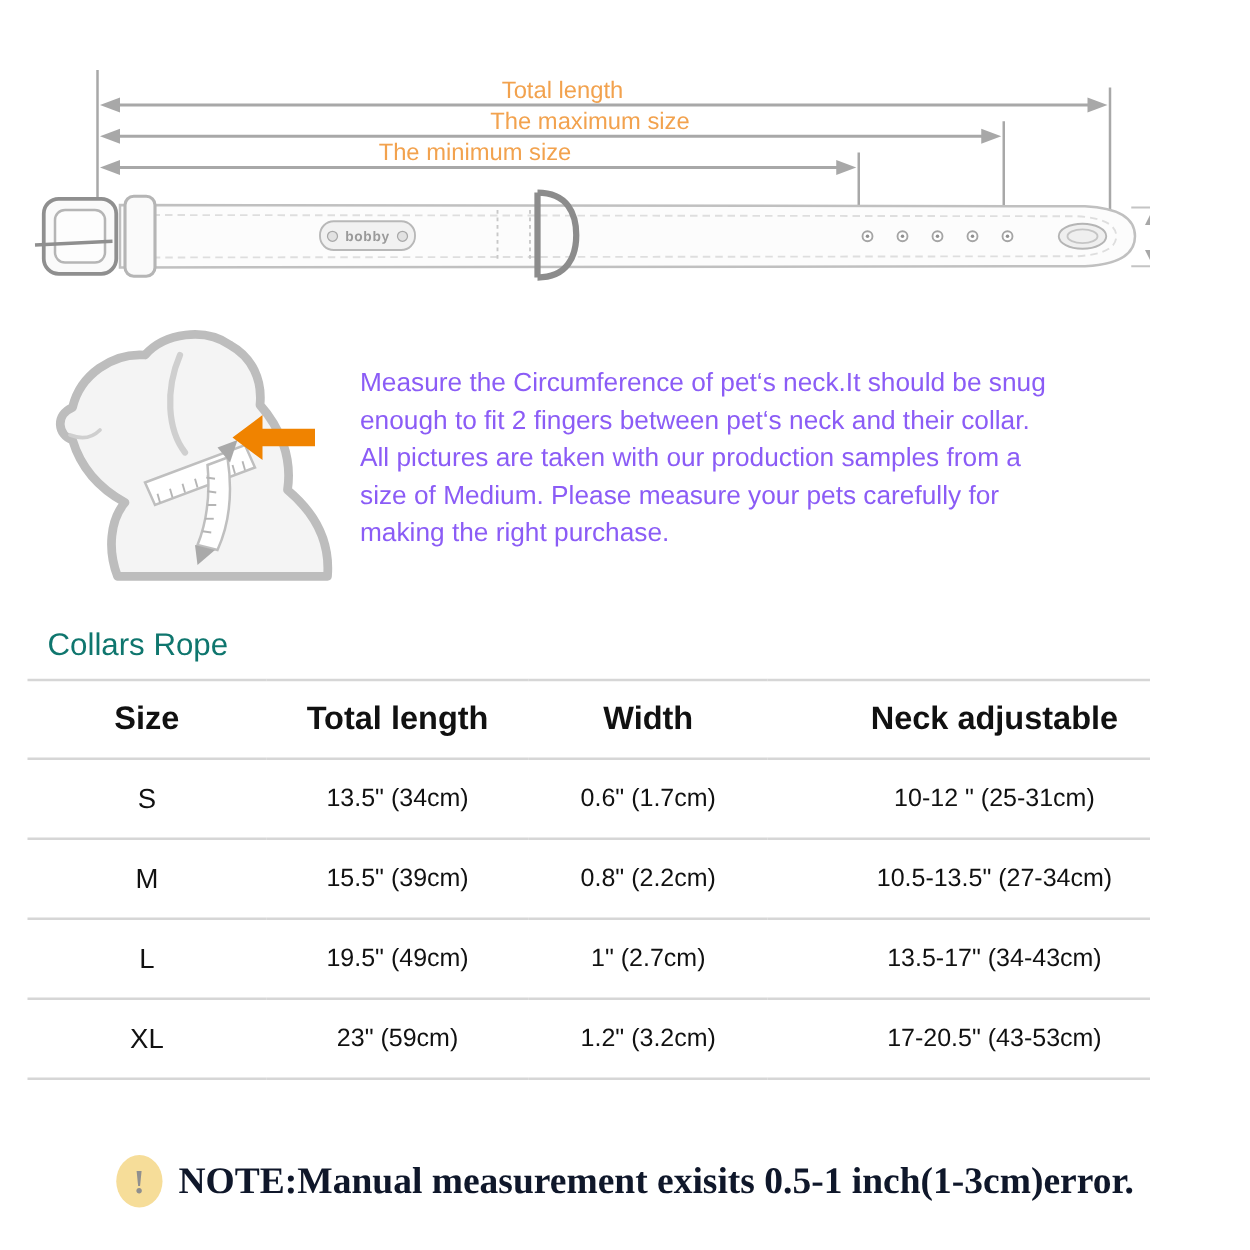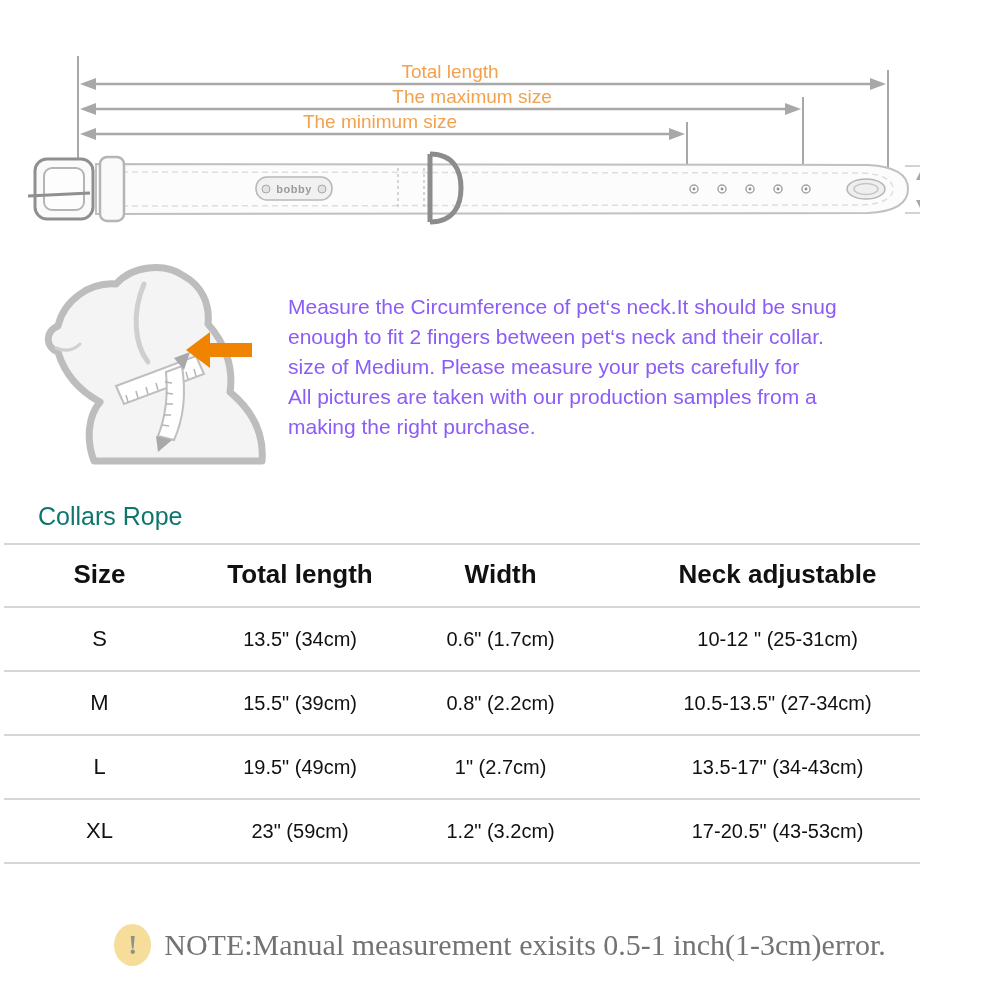--- a/index.html
+++ b/index.html
@@ -11,35 +11,35 @@
   .dim-label{fill:#F2A24E;font-size:19px;font-family:"Liberation Sans",sans-serif;}
   .width-label{fill:#F2A24E;font-size:19px;font-family:"Liberation Sans",sans-serif;}
 
   
   .dog-svg{position:absolute;left:28px;top:256px;width:250px;height:212px;}
   .measure-text{position:absolute;left:288px;top:292px;width:660px;
                 font-size:21px;line-height:30px;color:#8b5cf6;}
 
   
   .section-title{position:absolute;left:38px;top:502px;font-size:25px;color:#0f766e;}
-  .size-table{position:absolute;left:4px;top:543px;width:955px;border-collapse:collapse;
+  .size-table{position:absolute;left:22px;top:543px;width:955px;border-collapse:collapse;
               border-top:2px solid #d6d6d6;}
   .size-table th{font-size:26px;font-weight:bold;color:#111;text-align:center;
                  padding:14px 0 16px 0;border-bottom:2px solid #d6d6d6;}
   .size-table td{font-size:20px;color:#111;text-align:center;padding:18px 0;
                  border-bottom:2px solid #d6d6d6;}
   .size-table td.size-cell{font-size:22px;}
 
   
   .note-row{position:absolute;left:0;top:924px;width:1000px;display:flex;
             align-items:center;justify-content:center;gap:13px;}
   .note-icon{width:37px;height:42px;border-radius:50%;background:#F6DD99;flex:0 0 auto;
              display:flex;align-items:center;justify-content:center;
              font-family:"Liberation Serif",serif;font-size:27px;font-weight:bold;color:#8f8f8f;}
-  .note-text{font-family:"Liberation Serif",serif;font-size:30px;color:#737373;}
+  .note-text{font-family:"Liberation Serif",serif;font-size:30px;color:#0f172a;font-weight:bold;}
 </style>
 </head>
 <body>
 
 <div class="page">
 
   <svg class="collar-svg" viewBox="0 0 1000 250">
 
     <g stroke="#A8A8A8" stroke-width="2">
       <line x1="78" y1="56" x2="78" y2="162"></line>
@@ -159,22 +159,22 @@
       <polygon points="146,102 162,96 156,114" fill="#A9A9A9"></polygon>
       <polygon points="128,180 144,184 130,196" fill="#A9A9A9"></polygon>
     </g>
 
     <polygon points="158,94 182,76 182,87 224,87 224,101 182,101 182,112" fill="#F08300"></polygon>
   </svg>
 
   <div class="measure-text">
     <div>Measure the Circumference of pet‘s neck.It should be snug</div>
     <div>enough to fit 2 fingers between pet‘s neck and their collar.</div>
+    <div>All pictures are taken with our production samples from a</div>
     <div>size of Medium. Please measure your pets carefully for</div>
-    <div>All pictures are taken with our production samples from a</div>
     <div>making the right purchase.</div>
   </div>
 
   <div class="section-title">Collars Rope</div>
 
   <table class="size-table">
     <colgroup>
         <col style="width:20%">
         <col style="width:22%">
         <col style="width:20%">

